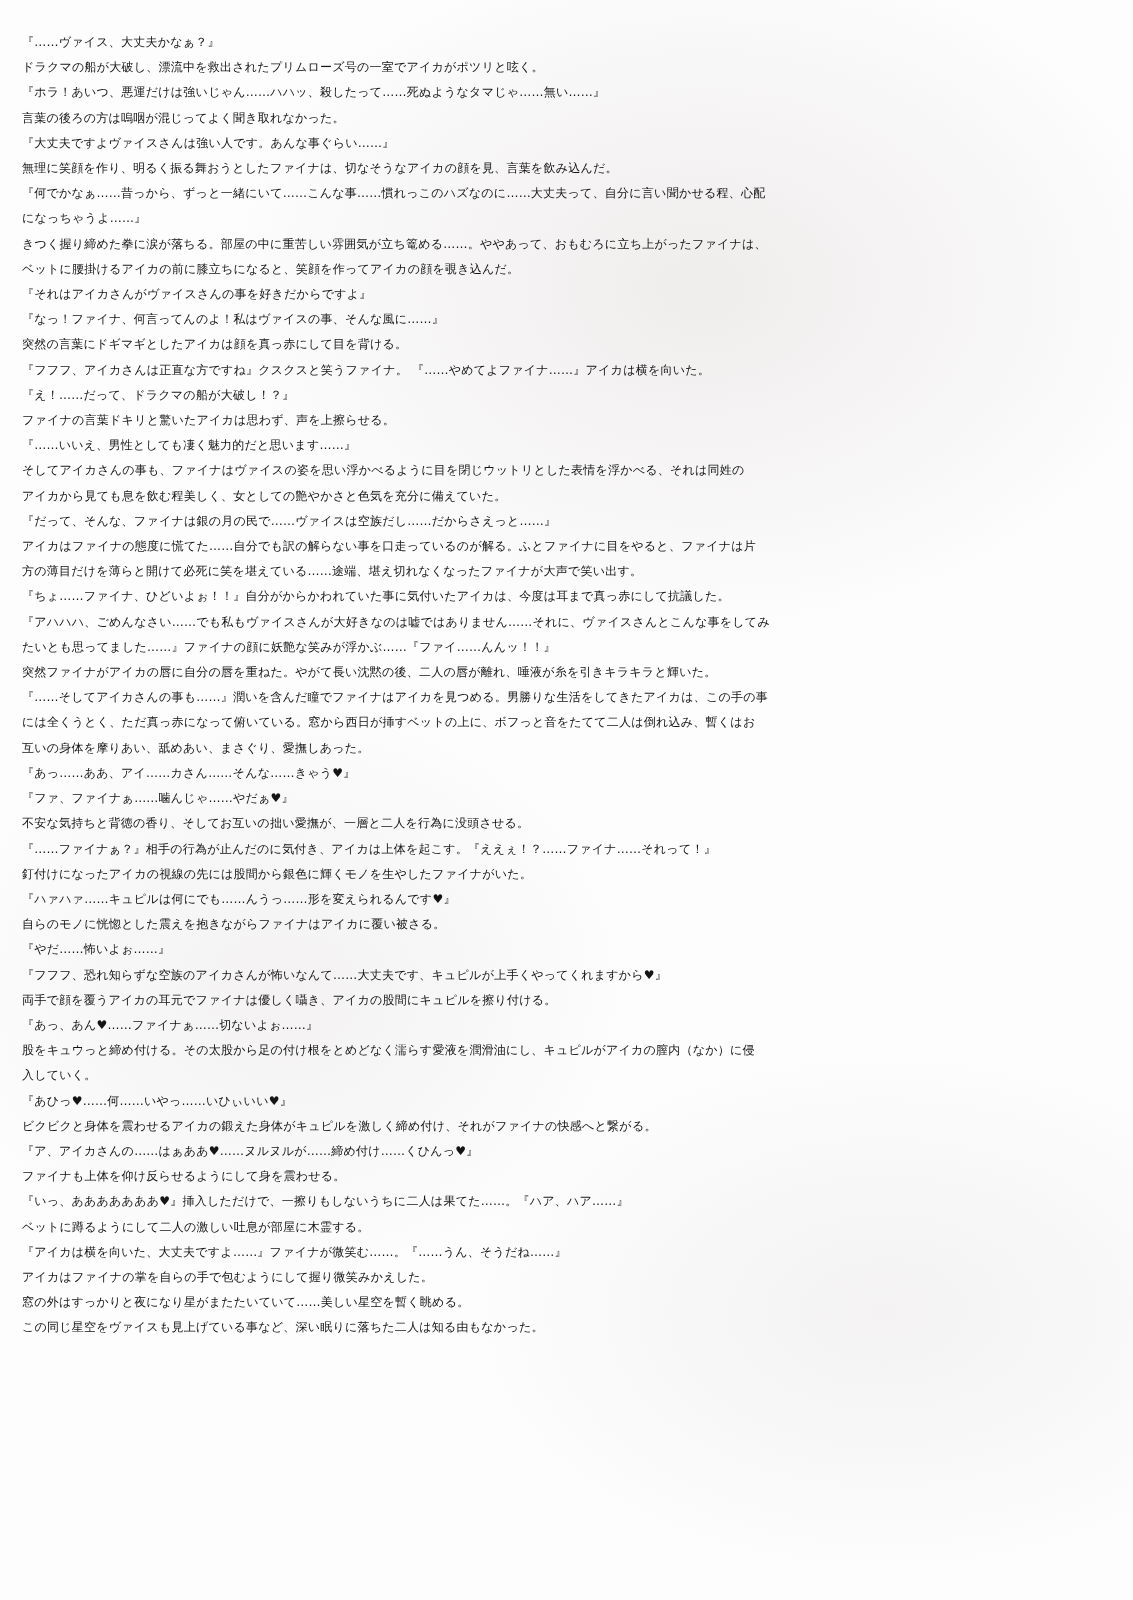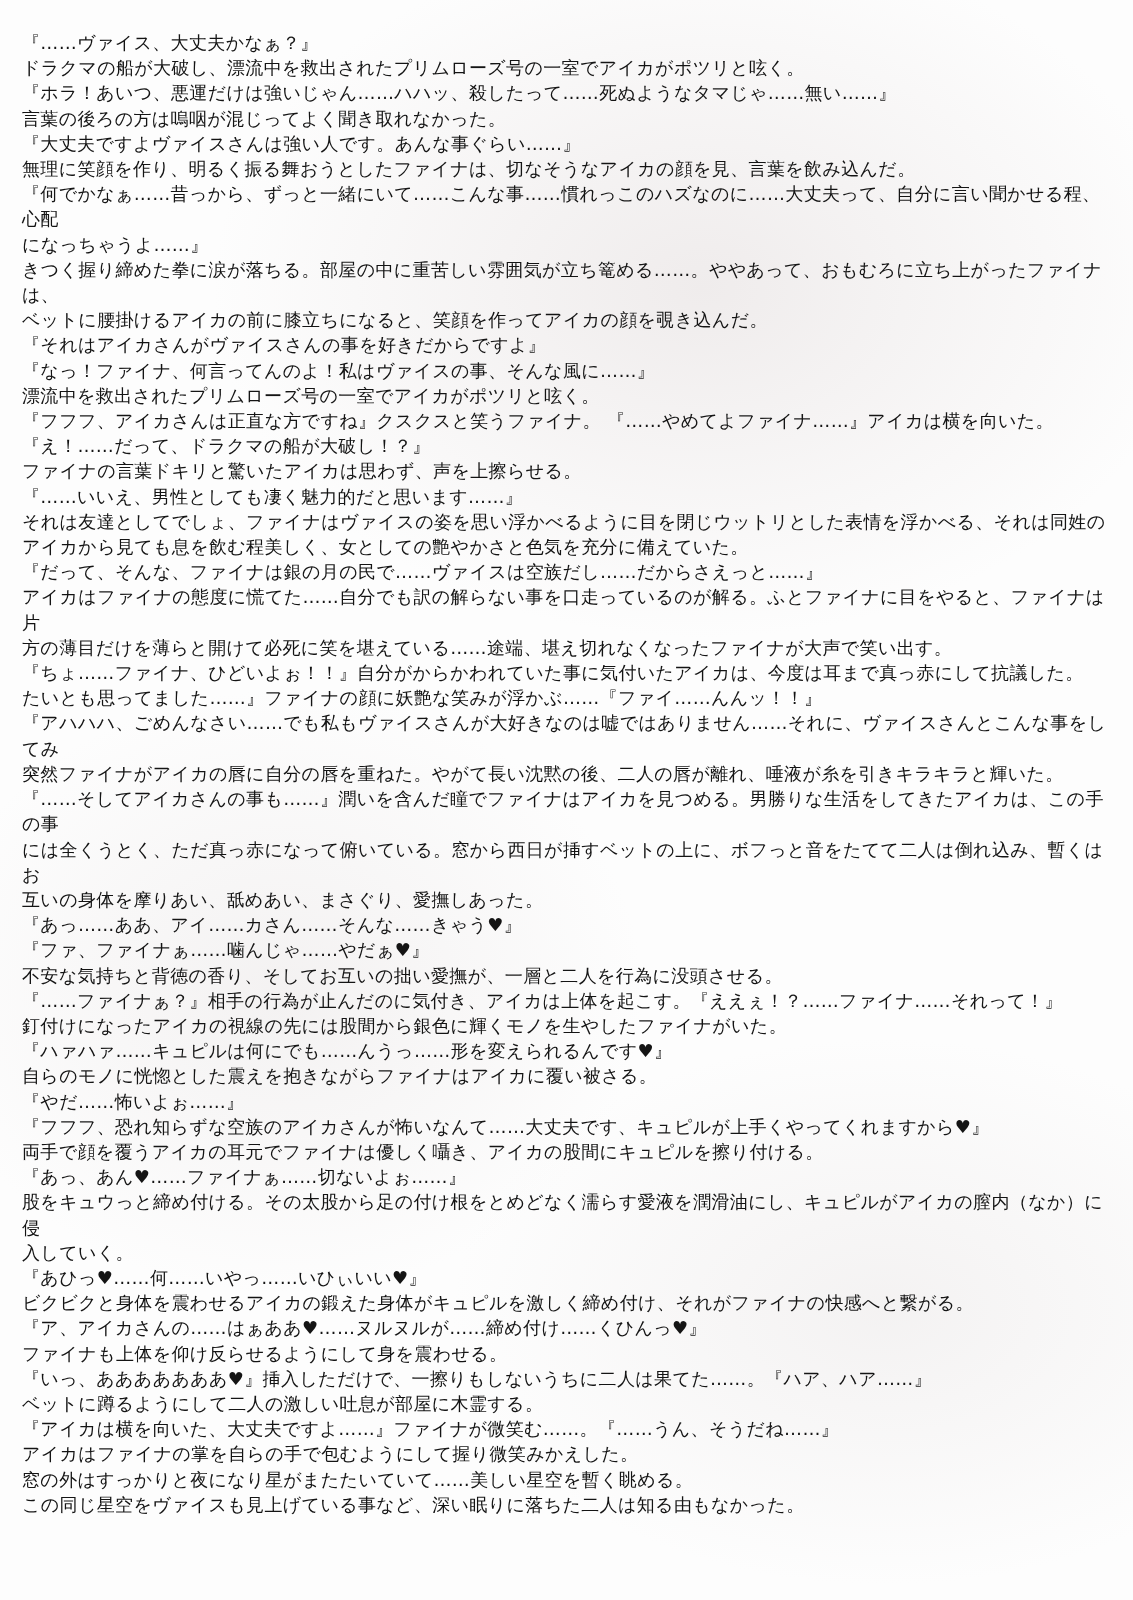--- a/index.html
+++ b/index.html
@@ -25,21 +25,21 @@
       radial-gradient(ellipse 600px 380px at 78% 82%, rgba(230,226,226,0.40), rgba(255,255,255,0) 72%),
       #fdfdfd;
   }
   .text-body {
     position: absolute;
     left: 22px;
     top: 30px;
     width: 1090px;
   }
   .line {
-    font-size: 18px;
+    font-size: 12px;
     line-height: 25.2px;
     letter-spacing: 0.02em;
     white-space: normal;
     text-align: left;
     margin: 0;
     color: #141414;
     font-weight: 500;
   }
 </style>
 </head>
@@ -53,33 +53,33 @@
     <p class="line">『ホラ！あいつ、悪運だけは強いじゃん……ハハッ、殺したって……死ぬようなタマじゃ……無い……』</p>
     <p class="line">言葉の後ろの方は嗚咽が混じってよく聞き取れなかった。</p>
     <p class="line">『大丈夫ですよヴァイスさんは強い人です。あんな事ぐらい……』</p>
     <p class="line">無理に笑顔を作り、明るく振る舞おうとしたファイナは、切なそうなアイカの顔を見、言葉を飲み込んだ。</p>
     <p class="line">『何でかなぁ……昔っから、ずっと一緒にいて……こんな事……慣れっこのハズなのに……大丈夫って、自分に言い聞かせる程、心配</p>
     <p class="line">になっちゃうよ……』</p>
     <p class="line">きつく握り締めた拳に涙が落ちる。部屋の中に重苦しい雰囲気が立ち篭める……。ややあって、おもむろに立ち上がったファイナは、</p>
     <p class="line">ベットに腰掛けるアイカの前に膝立ちになると、笑顔を作ってアイカの顔を覗き込んだ。</p>
     <p class="line">『それはアイカさんがヴァイスさんの事を好きだからですよ』</p>
     <p class="line">『なっ！ファイナ、何言ってんのよ！私はヴァイスの事、そんな風に……』</p>
-    <p class="line">漂流中を救出されたプリムローズ号の一室でアイカがポツリと呟く。</p>
+    <p class="line">突然の言葉にドギマギとしたアイカは顔を真っ赤にして目を背ける。</p>
     <p class="line">『フフフ、アイカさんは正直な方ですね』クスクスと笑うファイナ。 『……やめてよファイナ……』アイカは横を向いた。</p>
     <p class="line">『え！……だって、ドラクマの船が大破し！？』</p>
     <p class="line">ファイナの言葉ドキリと驚いたアイカは思わず、声を上擦らせる。</p>
     <p class="line">『……いいえ、男性としても凄く魅力的だと思います……』</p>
-    <p class="line">それは友達としてでしょ、ファイナはヴァイスの姿を思い浮かべるように目を閉じウットリとした表情を浮かべる、それは同姓の</p>
+    <p class="line">そしてアイカさんの事も、ファイナはヴァイスの姿を思い浮かべるように目を閉じウットリとした表情を浮かべる、それは同姓の</p>
     <p class="line">アイカから見ても息を飲む程美しく、女としての艶やかさと色気を充分に備えていた。</p>
     <p class="line">『だって、そんな、ファイナは銀の月の民で……ヴァイスは空族だし……だからさえっと……』</p>
     <p class="line">アイカはファイナの態度に慌てた……自分でも訳の解らない事を口走っているのが解る。ふとファイナに目をやると、ファイナは片</p>
     <p class="line">方の薄目だけを薄らと開けて必死に笑を堪えている……途端、堪え切れなくなったファイナが大声で笑い出す。</p>
     <p class="line">『ちょ……ファイナ、ひどいよぉ！！』自分がからかわれていた事に気付いたアイカは、今度は耳まで真っ赤にして抗議した。</p>
+    <p class="line">『アハハハ、ごめんなさい……でも私もヴァイスさんが大好きなのは嘘ではありません……それに、ヴァイスさんとこんな事をしてみ</p>
     <p class="line">たいとも思ってました……』ファイナの顔に妖艶な笑みが浮かぶ……『ファイ……んんッ！！』</p>
-    <p class="line">『アハハハ、ごめんなさい……でも私もヴァイスさんが大好きなのは嘘ではありません……それに、ヴァイスさんとこんな事をしてみ</p>
     <p class="line">突然ファイナがアイカの唇に自分の唇を重ねた。やがて長い沈黙の後、二人の唇が離れ、唾液が糸を引きキラキラと輝いた。</p>
     <p class="line">『……そしてアイカさんの事も……』潤いを含んだ瞳でファイナはアイカを見つめる。男勝りな生活をしてきたアイカは、この手の事</p>
     <p class="line">には全くうとく、ただ真っ赤になって俯いている。窓から西日が挿すベットの上に、ボフっと音をたてて二人は倒れ込み、暫くはお</p>
     <p class="line">互いの身体を摩りあい、舐めあい、まさぐり、愛撫しあった。</p>
     <p class="line">『あっ……ああ、アイ……カさん……そんな……きゃう♥』</p>
     <p class="line">『ファ、ファイナぁ……噛んじゃ……やだぁ♥』</p>
     <p class="line">不安な気持ちと背徳の香り、そしてお互いの拙い愛撫が、一層と二人を行為に没頭させる。</p>
     <p class="line">『……ファイナぁ？』相手の行為が止んだのに気付き、アイカは上体を起こす。『ええぇ！？……ファイナ……それって！』</p>
     <p class="line">釘付けになったアイカの視線の先には股間から銀色に輝くモノを生やしたファイナがいた。</p>
     <p class="line">『ハァハァ……キュピルは何にでも……んうっ……形を変えられるんです♥』</p>

